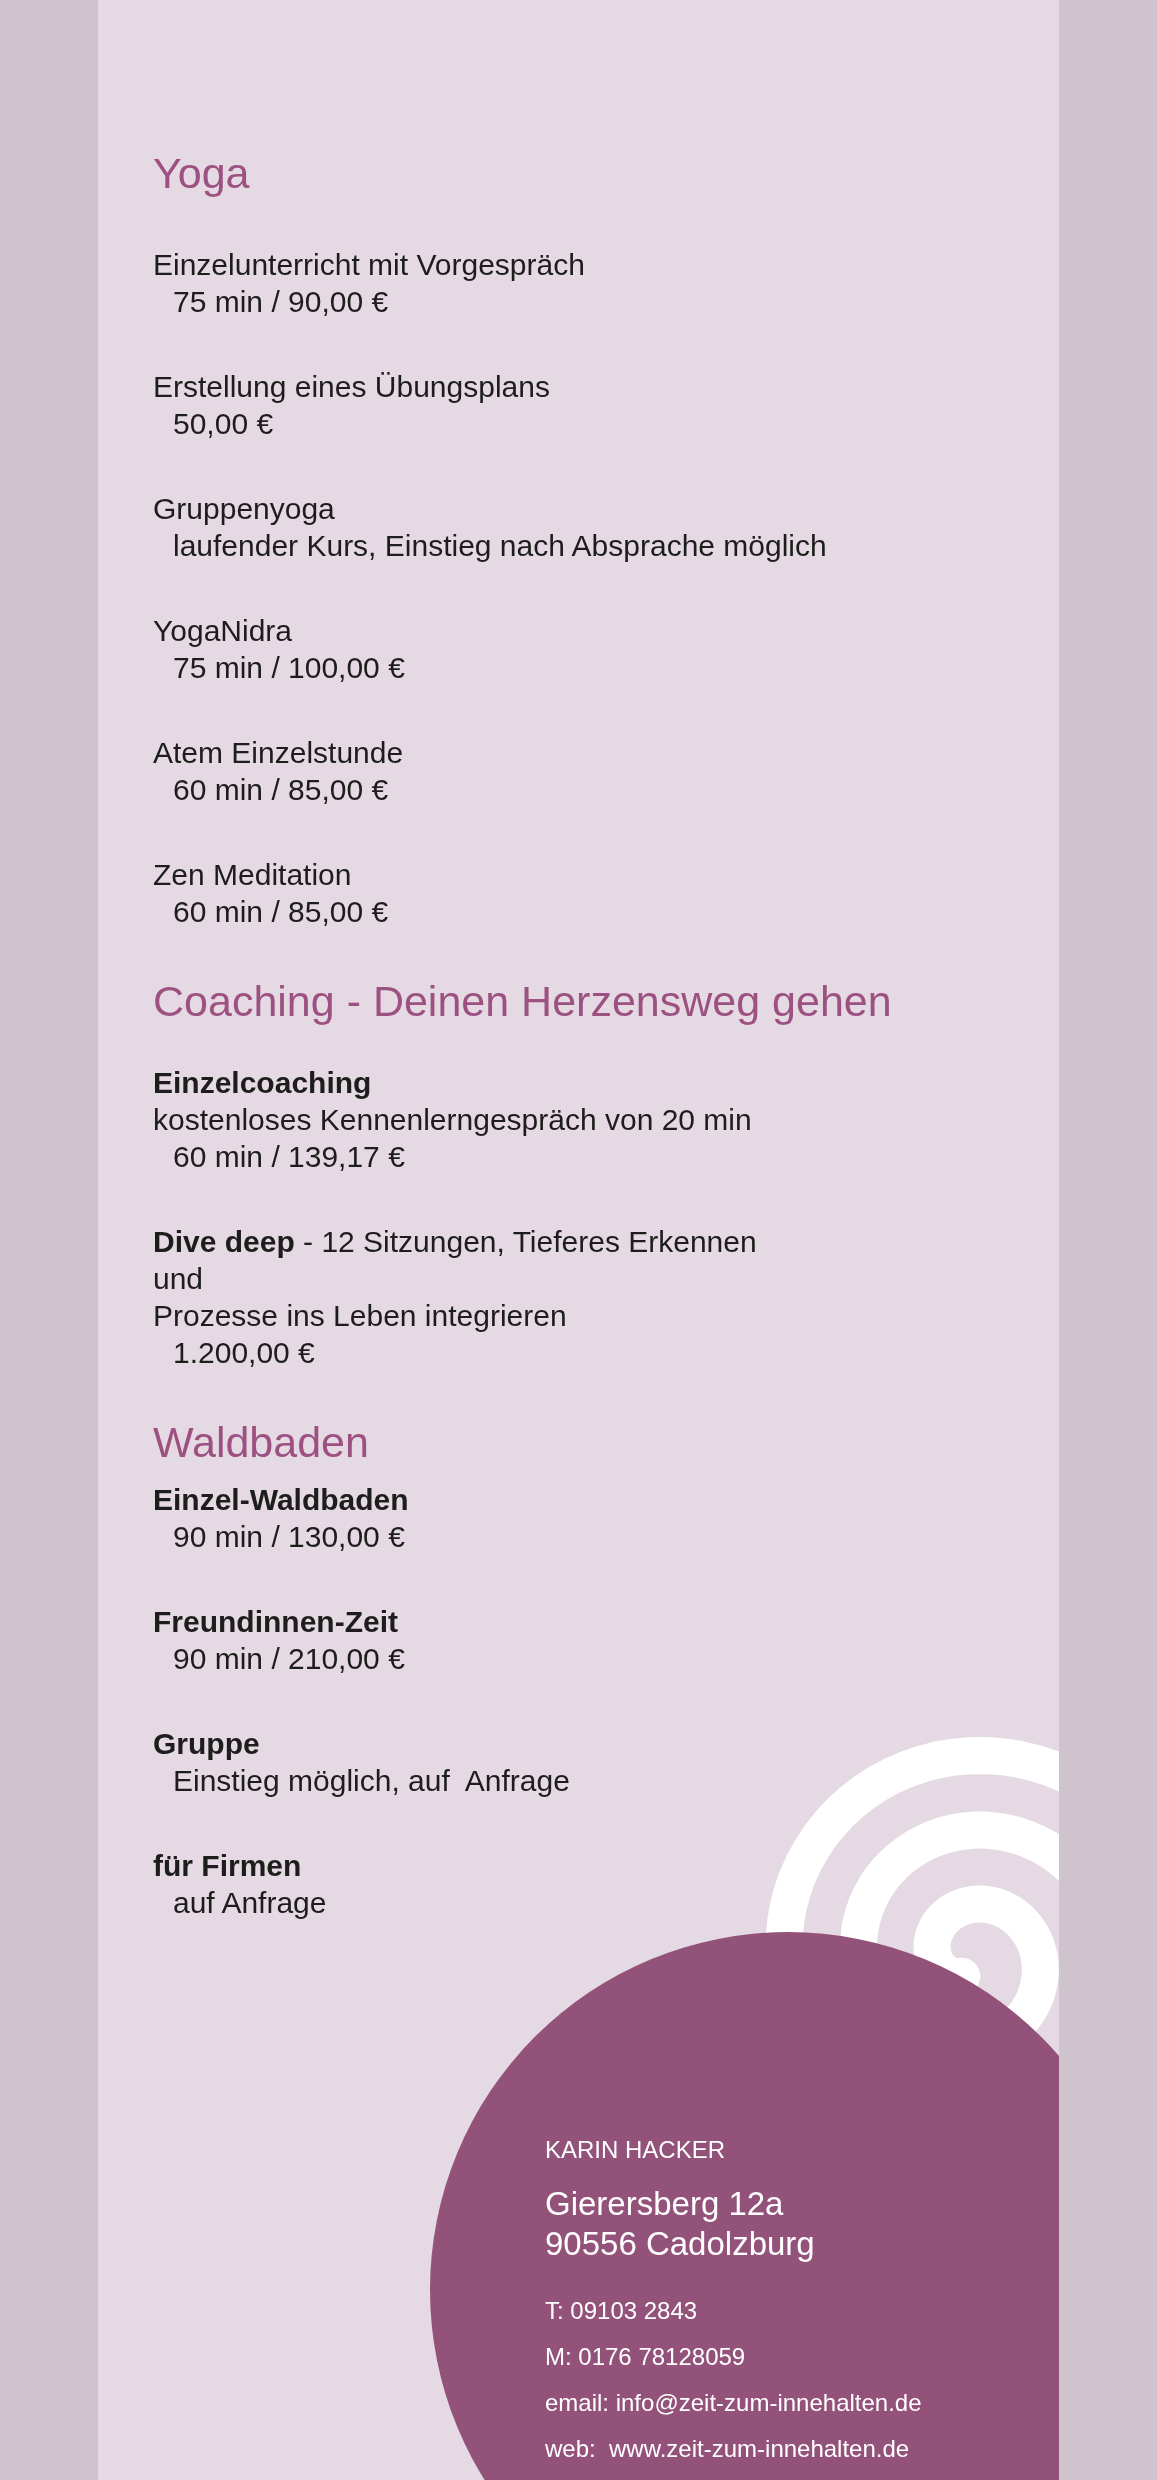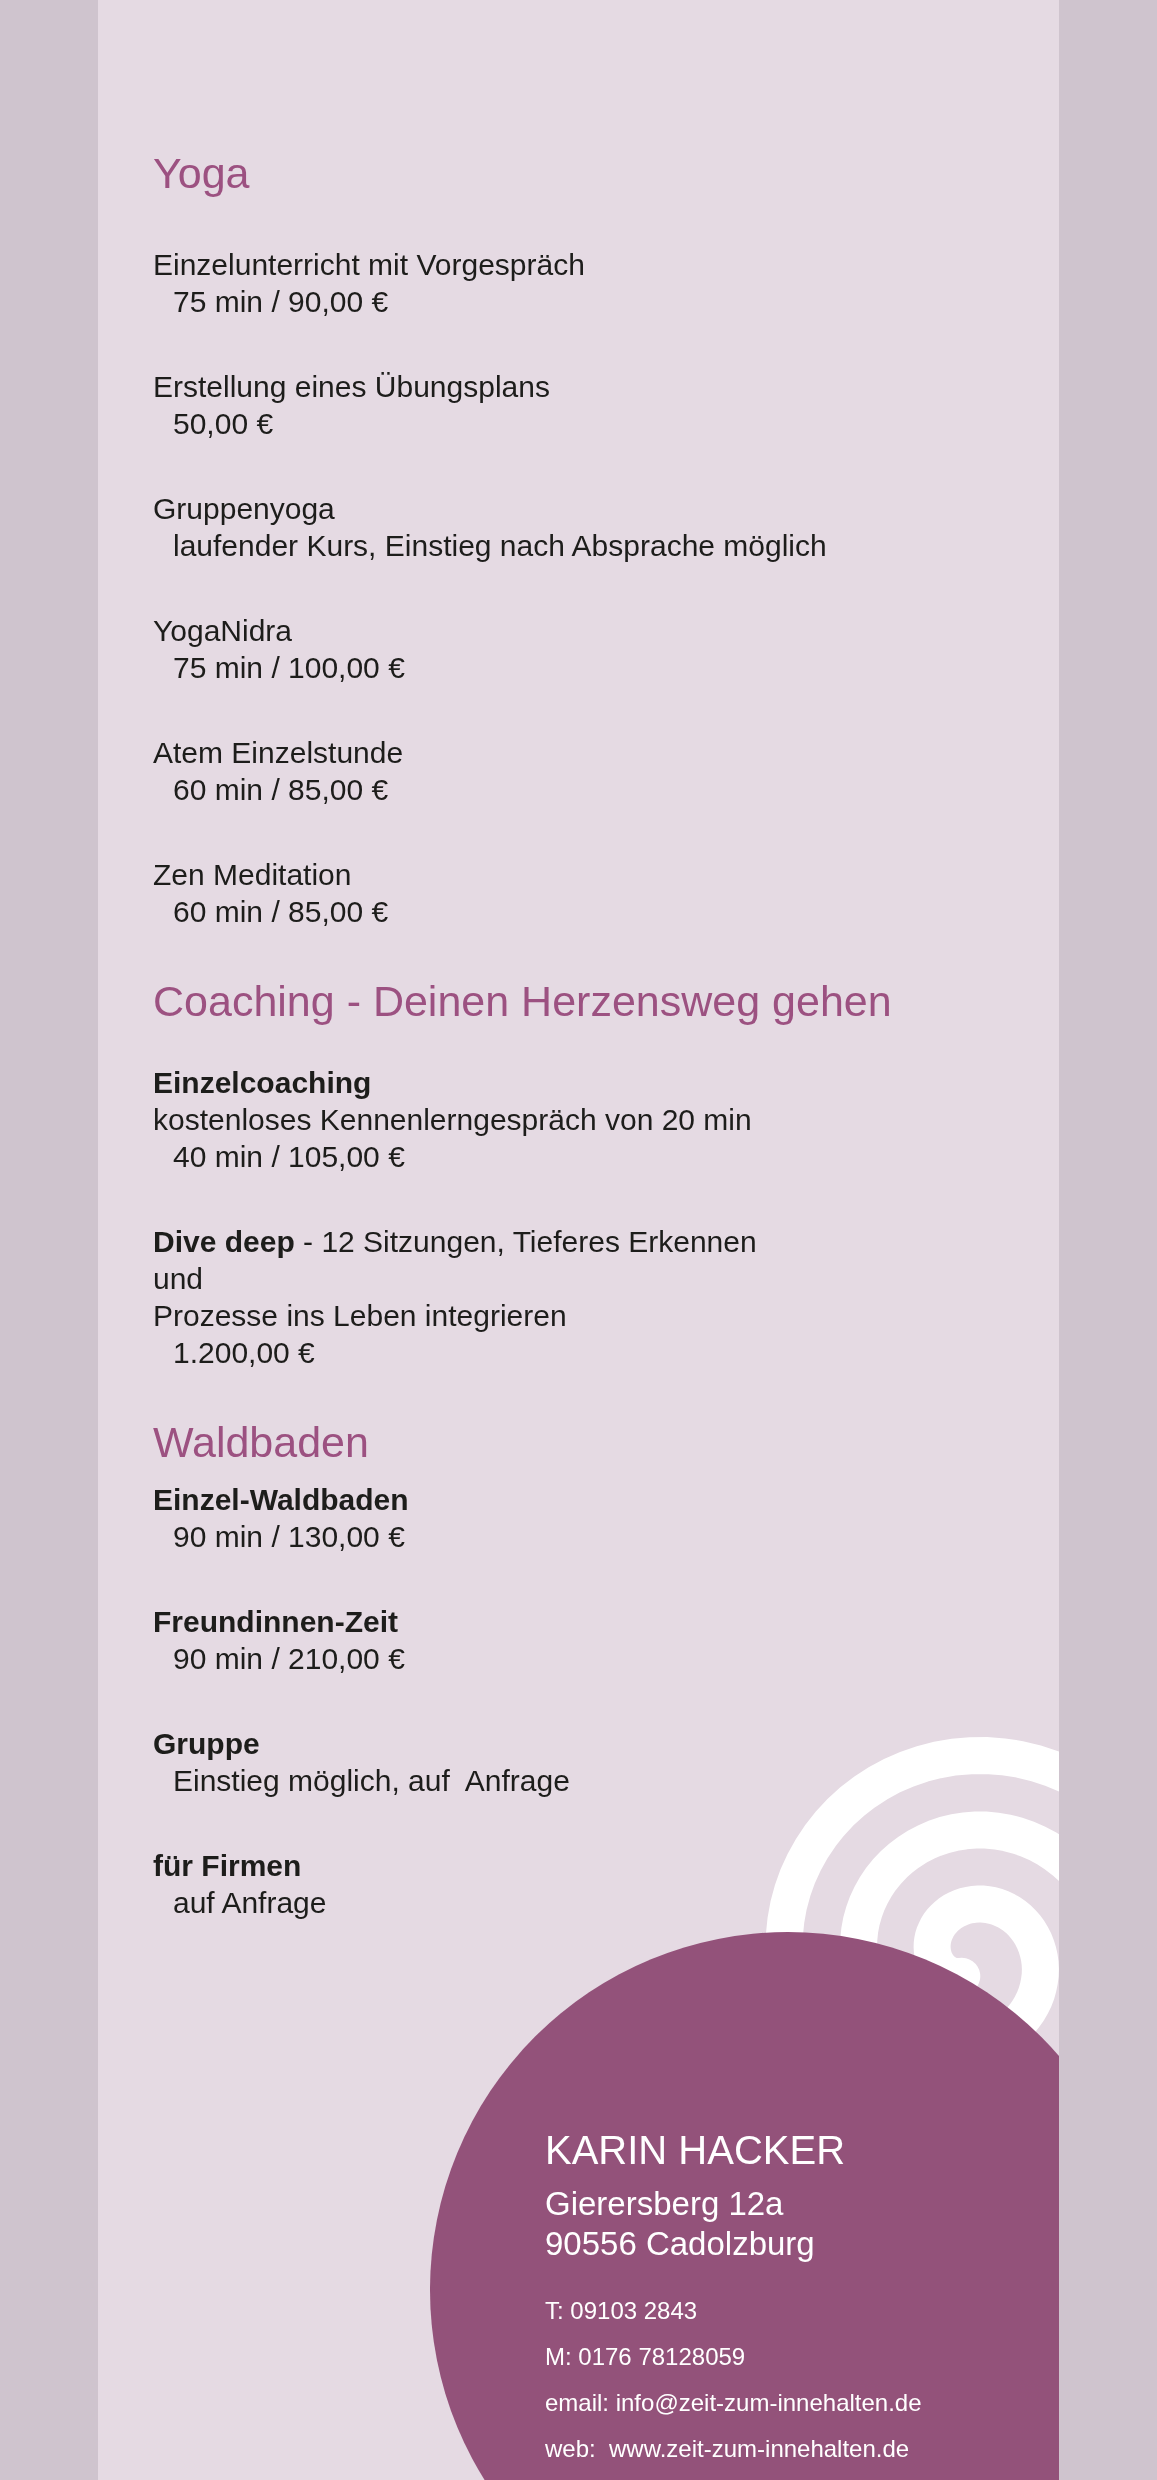--- a/index.html
+++ b/index.html
@@ -26,21 +26,21 @@
   .row.extra-top{margin-top:14px;}
   .left{max-width:660px;}
   .price{text-align:right;white-space:pre;flex-shrink:0;padding-left:20px;}
   .b{font-weight:700;}
   .spiral-svg{position:absolute;left:0;top:0;z-index:1;pointer-events:none;}
   .circle{
     position:absolute;left:332px;top:1932px;width:716px;height:716px;
     border-radius:50%;background:#93527a;z-index:3;
   }
   .contact{position:absolute;left:447px;top:2128px;z-index:4;color:#ffffff;}
-  .contact-name{font-size:40px;line-height:44px;margin-bottom:12px;font-weight:400;}
+  .contact-name{font-size:24px;line-height:44px;margin-bottom:12px;font-weight:400;}
   .addr-group{margin-bottom:24px;}
   .addr-line{font-size:33px;line-height:40px;white-space:pre-wrap;}
   .tel-line{font-size:24px;line-height:46px;white-space:pre-wrap;}
 </style>
 </head>
 <body>
 
 <div class="page">
 
   <svg class="spiral-svg" width="1157" height="2480" viewBox="0 0 1157 2480" aria-hidden="true">
@@ -79,21 +79,21 @@
     </div>
 
     <div>
       <h2 class="heading coaching">Coaching - Deinen Herzensweg gehen</h2>
 
       <div class="row">
         <div class="left">
           <div><span class="b">Einzelcoaching</span><span></span></div>
           <div>kostenloses Kennenlerngespräch von 20 min</div>
         </div>
-        <div class="price">40 min / 105,00 €</div>
+        <div class="price">60 min / 139,17 €</div>
       </div>
 
 
       <div class="row">
         <div class="left">
           <div><span class="b">Dive deep</span><span> - 12 Sitzungen, Tieferes Erkennen und</span></div>
           <div>Prozesse ins Leben integrieren</div>
         </div>
         <div class="price">1.200,00 €</div>
       </div>

